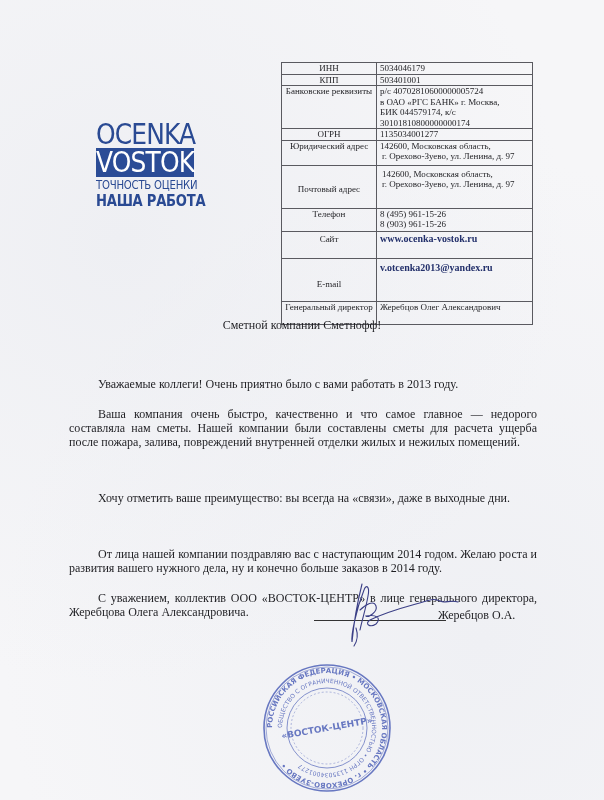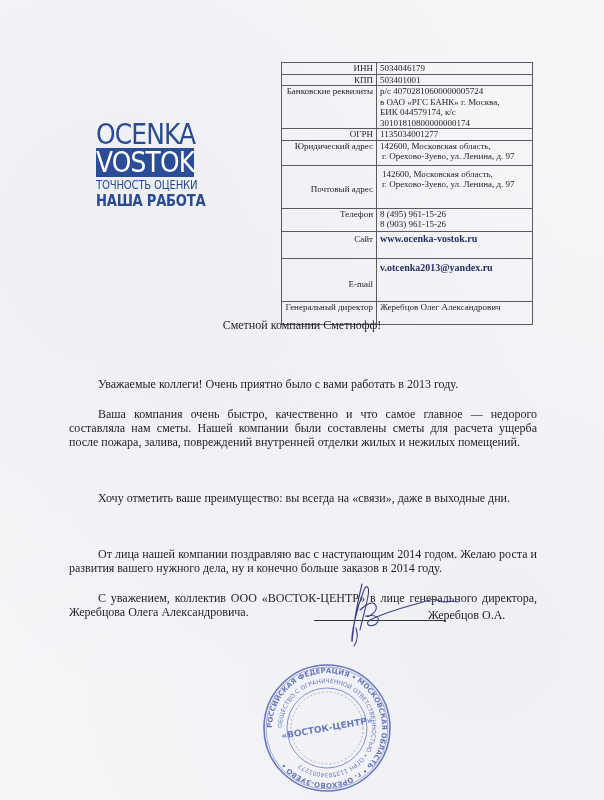--- a/index.html
+++ b/index.html
@@ -18,35 +18,35 @@
   .logo { position: absolute; left: 96px; top: 121px; width: 98px; font-family: "DejaVu Sans", "Liberation Sans", sans-serif; color: #2a4a93; }
   .logo .l1 { font-size: 29px; line-height: 27px; letter-spacing: -1px; transform: scaleX(0.86); transform-origin: left; font-weight: normal; white-space: nowrap; }
   .logo .l2 { background: #2b4c96; color: #ffffff; font-size: 29px; line-height: 29px; letter-spacing: -1px; padding: 0 0 0 0; white-space: nowrap; text-decoration: underline; }
   .logo .l2 span { display: inline-block; transform: scaleX(0.86); transform-origin: left; }
   .logo .l3 { font-size: 13px; line-height: 15px; font-weight: normal; white-space: nowrap; transform: scaleX(0.78); transform-origin: left; letter-spacing: -0.3px; }
   .logo .l4 { font-size: 16px; line-height: 17px; font-weight: bold; white-space: nowrap; transform: scaleX(0.82); transform-origin: left; letter-spacing: -0.3px; }
 
   
   .req { position: absolute; left: 281px; top: 62px; width: 252px; border-collapse: collapse; font-size: 9px; line-height: 10.5px; }
   .req td { border: 1px solid #5a5a60; padding: 0 3px; vertical-align: top; }
-  .req td.k { width: 88px; text-align: right; }
+  .req td.k { width: 88px; text-align: center; }
   .req td.v { text-align: left; }
   .req td.v.bold { font-weight: bold; color: #23306b; font-size: 10px; }
   .req tr.tall td { height: 22px; }
   .req tr.tall2 td { height: 24px; }
 
   
   .salutation { position: absolute; left: 0; width: 604px; top: 318px; text-align: center; font-size: 12px; }
   .body { position: absolute; left: 53px; width: 500px; font-size: 12px; line-height: 14px; text-align: justify; }
   .p1 { top: 361px; }
   .p { margin: 16px; text-indent: 29px; }
   .gap { height: 10px; }
   .sig { position: absolute; top: 608px; left: 62px; font-size: 12px; white-space: nowrap; }
   .sig-line { position: absolute; left: 314px; top: 620px; width: 132px; border-bottom: 1px solid #333; }
-  .sig-name { position: absolute; left: 428px; top: 608px; font-size: 12px; }
+  .sig-name { position: absolute; left: 438px; top: 608px; font-size: 12px; }
   .signature { position: absolute; left: 340px; top: 580px; width: 130px; height: 70px; }
   .stamp { position: absolute; left: 262px; top: 663px; width: 130px; height: 130px; }
 </style>
 </head>
 <body>
 
 <div class="page">
 
   <div class="logo">
     <div class="l1">OCENKA</div>

